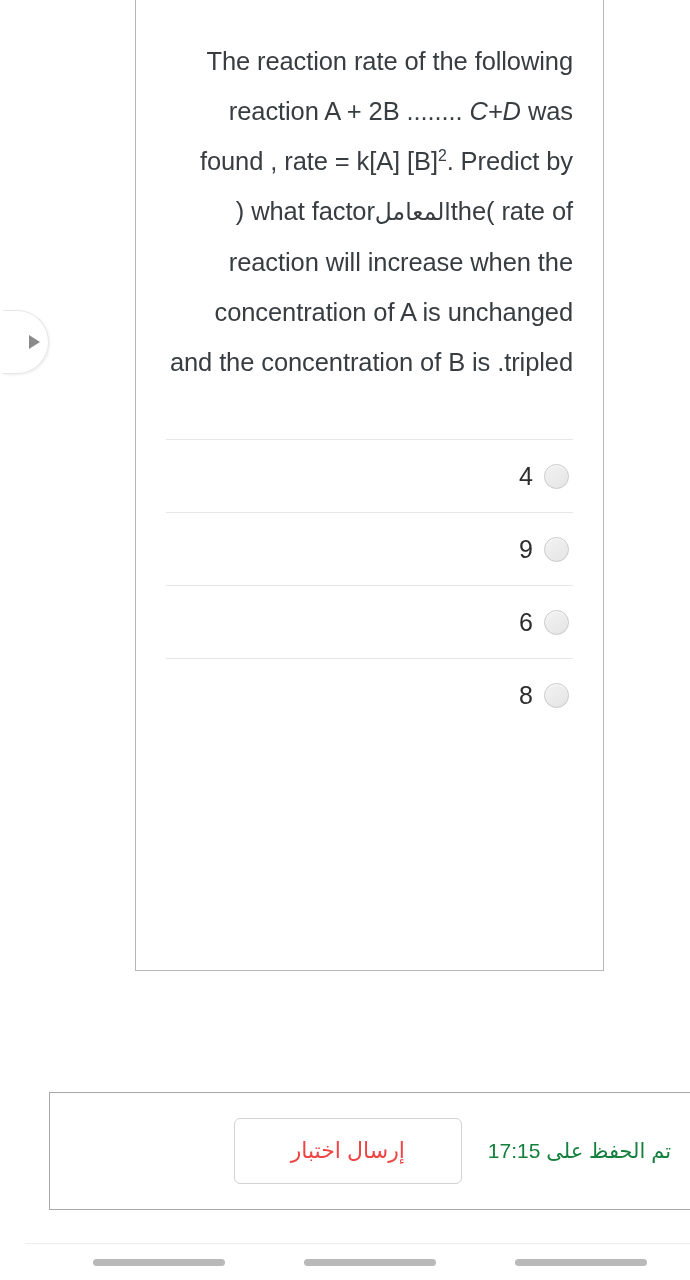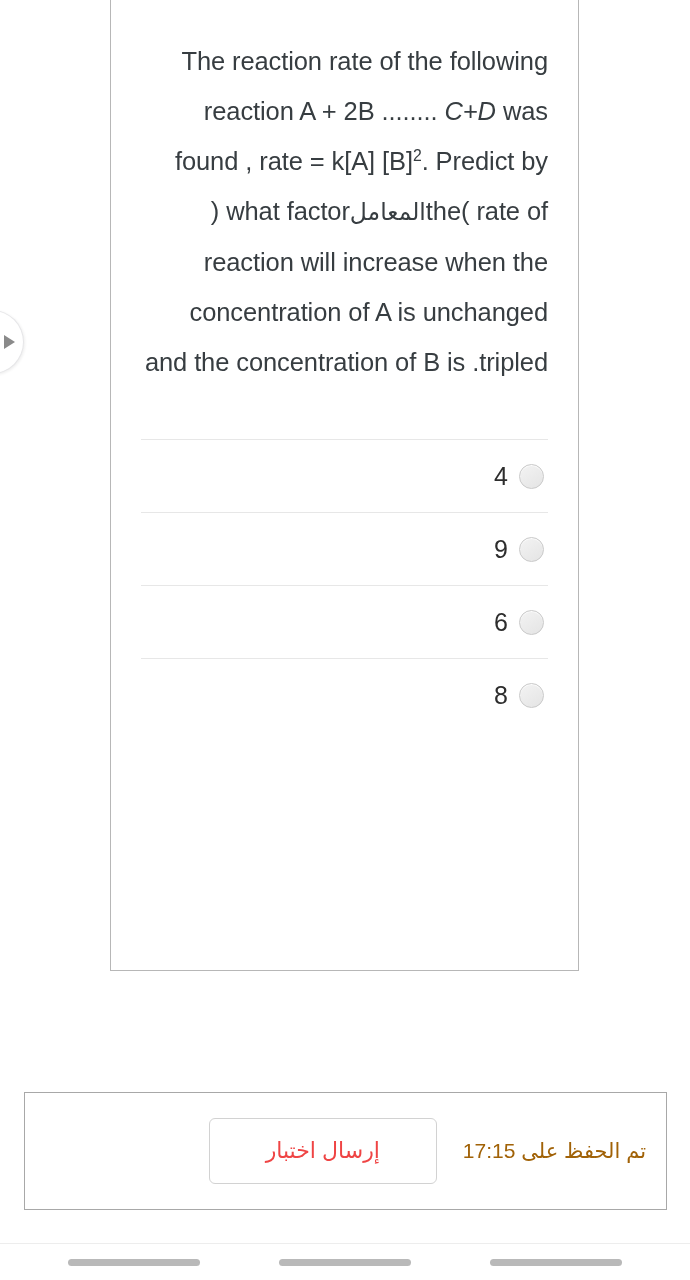--- a/index.html
+++ b/index.html
@@ -10,20 +10,21 @@
     background: #ffffff;
     font-family: "Liberation Sans", "DejaVu Sans", sans-serif;
     overflow: hidden;
   }
 
   #screen {
     position: relative;
     width: 610px;
     height: 1280px;
     background: #ffffff;
+    margin-left: 25px;
   }
 
   
   #drawer-handle {
     position: absolute;
     left: -22px;
     top: 310px;
     width: 46px;
     height: 64px;
     background: #ffffff;
@@ -111,21 +112,21 @@
     background: #ffffff;
     border: 1px solid #a8a8a8;
     direction: rtl;
     display: flex;
     align-items: center;
     justify-content: flex-start;
     padding-right: 20px;
   }
   #saved-status {
     font-size: 21px;
-    color: #a16207;
+    color: #15803d;
     direction: rtl;
     white-space: nowrap;
   }
   #submit-quiz-button {
     margin-right: 26px;
     min-width: 228px;
     height: 66px;
     background: #ffffff;
     border: 1px solid #d2d2d2;
     border-radius: 6px;

